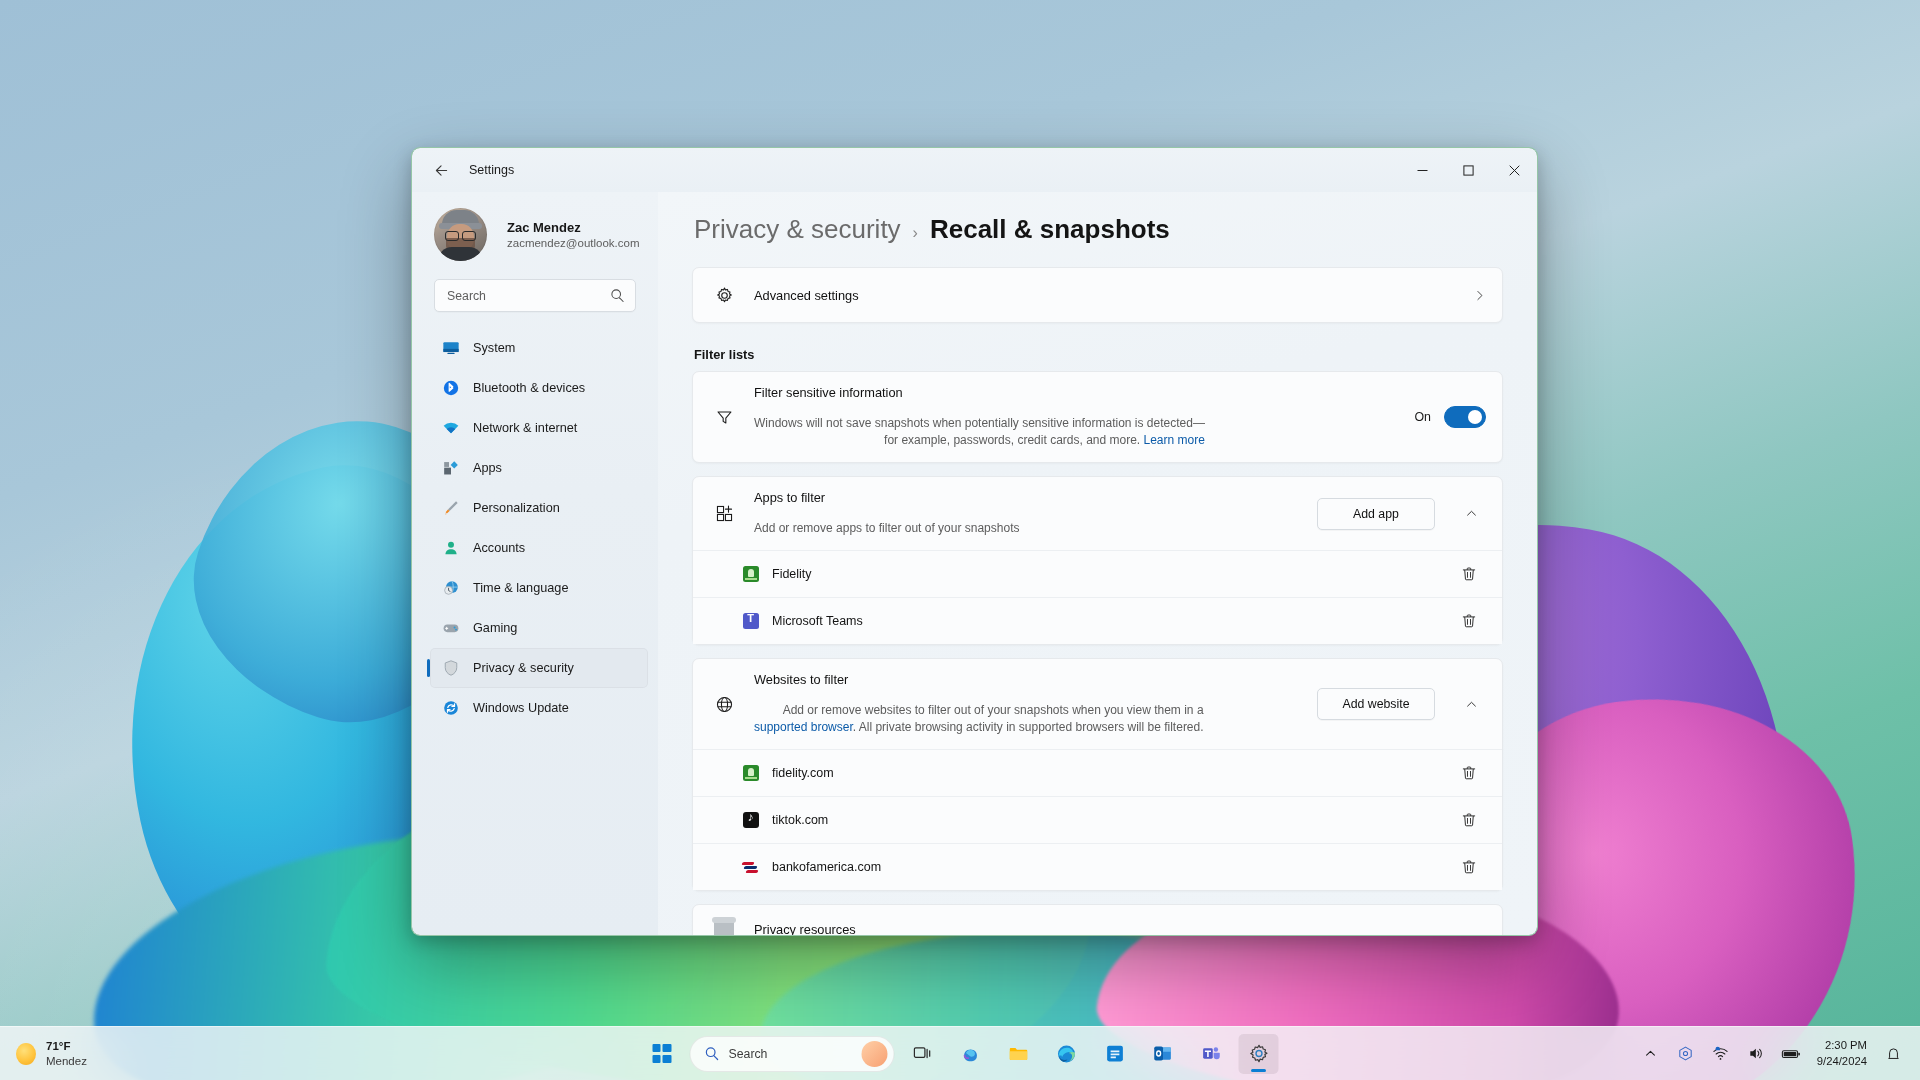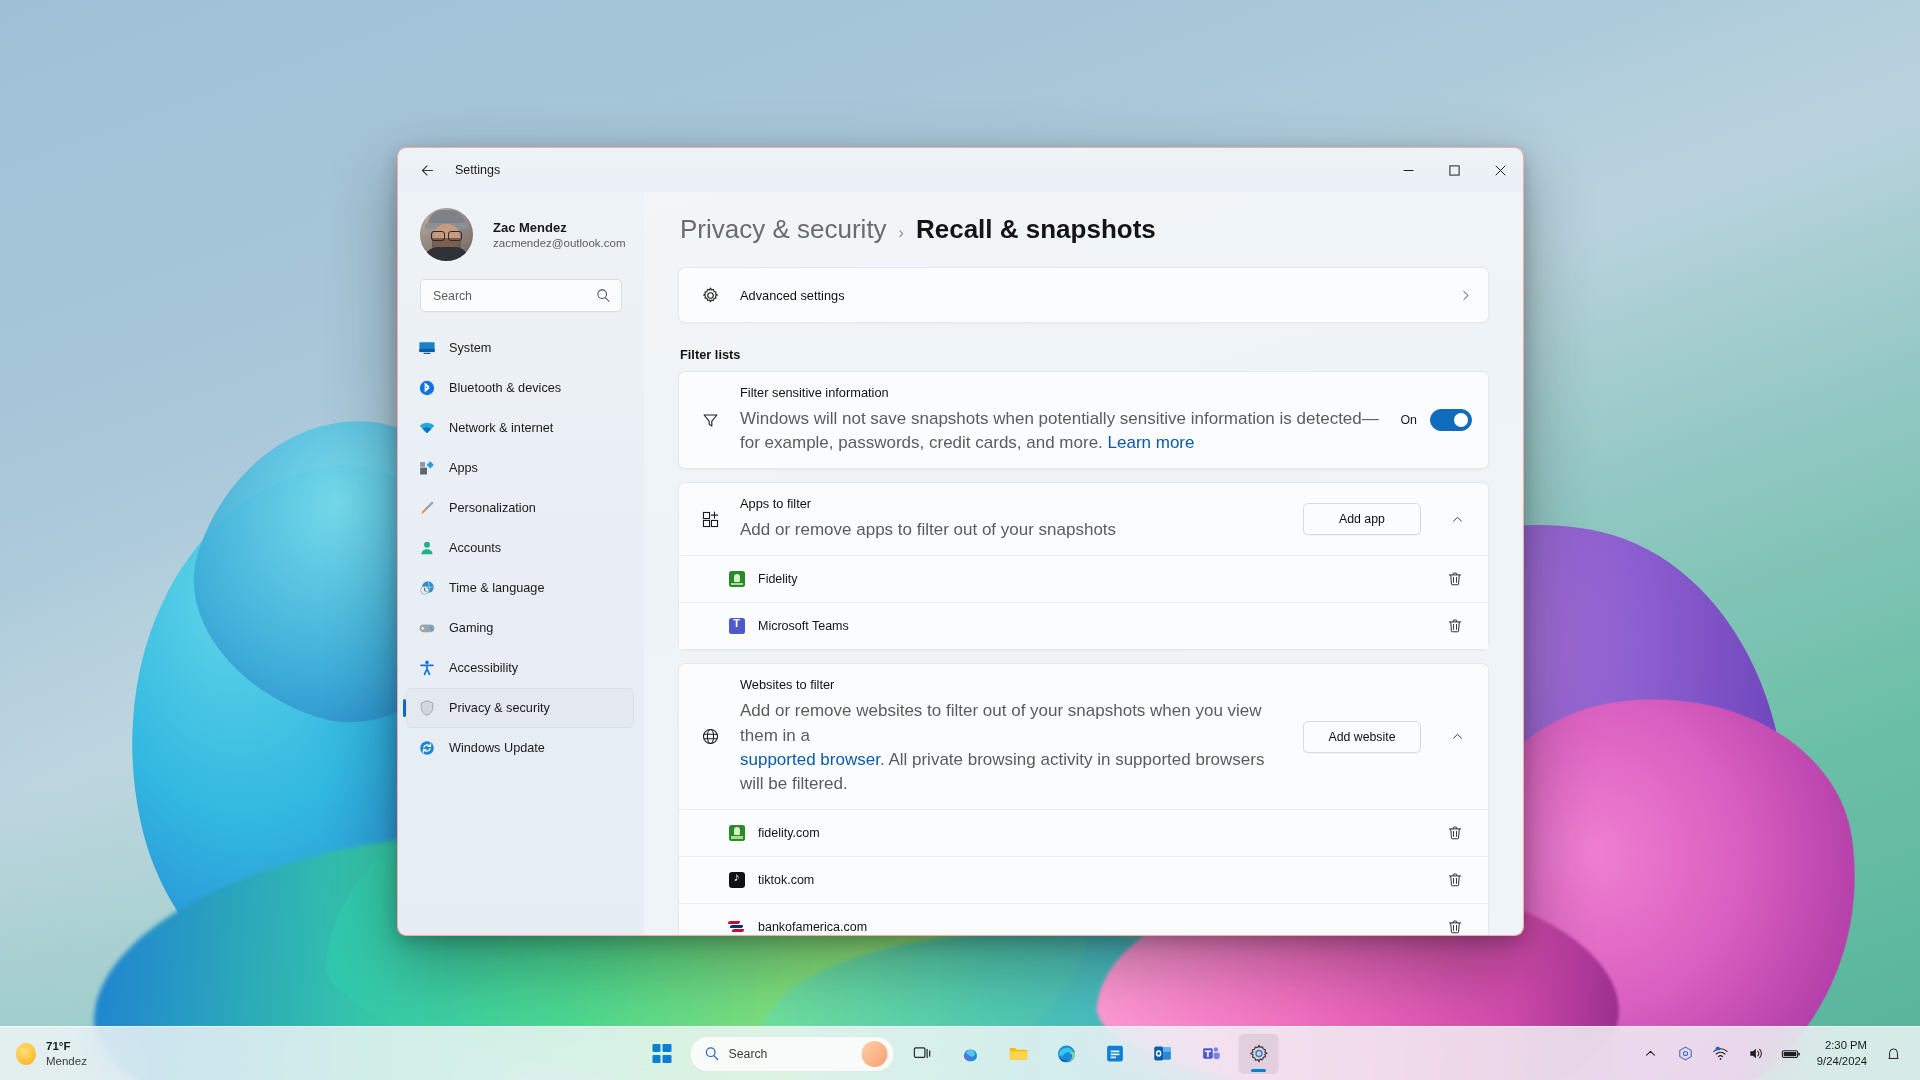--- a/index.html
+++ b/index.html
@@ -74,22 +74,22 @@
     opacity:.9;
   }
   .glow {
     position:absolute; left:0; top:0; right:0; height:470px;
     background: linear-gradient(180deg, rgba(130,165,195,0.0) 0%, rgba(150,185,205,0.0) 100%);
   }
 
   
   #settings-window {
     position:absolute;
-    left:397px; top:147px; width:1127px; height:789px;
-    background:#ef4444;
+    left:411px; top:147px; width:1127px; height:789px;
+    background:#15803d;
     border-radius:9px;
     box-shadow: 0 28px 70px rgba(0,0,0,.32), 0 6px 18px rgba(0,0,0,.22);
     overflow:hidden;
     display:flex; flex-direction:column;
     border:1px solid rgba(255,255,255,.55);
   }
   .titlebar {
     height:44px; flex:0 0 44px;
     display:flex; align-items:center;
     background: linear-gradient(180deg,#eef3f7 0%, #eaf0f5 100%);
@@ -145,21 +145,21 @@
     height:33px; background:#fbfcfd; border:1px solid #d8dde2; border-radius:5px;
     display:flex; align-items:center; padding:0 10px 0 12px;
     box-shadow: 0 1px 0 rgba(0,0,0,.02);
   }
   .searchbox input {
     flex:1; border:0; outline:0; background:transparent;
     font-family: inherit; font-size:12.3px; color:#1b1b1b;
   }
   .searchbox input::placeholder { color:#5e5e5e; }
 
-  .navlist { margin-top:16px; padding: 0 10px 0 8px; overflow:hidden; }
+  .navlist { margin-top:16px; padding: 0 10px 0 18px; overflow:hidden; }
   .navitem {
     display:flex; align-items:center; gap:13px;
     height:40px; padding-left:12px; border-radius:5px;
     font-size:12.7px; color:#1a1a1a; cursor:pointer; position:relative;
     margin-bottom:0px;
   }
   .navitem.active { background:#e3e9ef; box-shadow: inset 0 0 0 1px rgba(0,0,0,.035); }
   .navitem.active:before {
     content:""; position:absolute; left:-3px; top:11px; width:3px; height:18px;
     background:#0f6cbd; border-radius:2px;
@@ -181,21 +181,21 @@
   .card {
     background:#fbfcfd; border:1px solid #e6e9ec; border-radius:7px;
     box-shadow: 0 1px 2px rgba(0,0,0,.035);
   }
   .card-row {
     display:flex; align-items:center; gap:18px;
     padding: 15px 16px 15px 19px; min-height:54px; cursor:pointer;
   }
   .card-row .lead-icon { width:24px; flex:0 0 24px; display:flex; align-items:center; justify-content:center; color:#1c1c1c; }
   .card-title { font-size:12.8px; color:#111; }
-  .card-sub { font-size:17px; color:#5c5c5c; line-height:1.42; margin-top:7px; }
+  .card-sub { font-size:12px; color:#5c5c5c; line-height:1.42; margin-top:15px;text-align:right; }
   .chev { margin-left:auto; color:#444; display:flex; align-items:center; }
 
   .section-label { font-size:12.8px; font-weight:700; color:#141414; margin:24px 0 9px 2px; }
 
   .toggle-wrap { margin-left:auto; display:flex; align-items:center; gap:13px; }
   .toggle-state { font-size:12.4px; color:#1a1a1a; }
   .toggle {
     width:42px; height:22px; border-radius:11px; background:#0f6cbd;
     position:relative; cursor:pointer; border:1px solid #0f6cbd;
   }
@@ -424,29 +424,20 @@
             <span class="navicon">
               <svg width="18" height="18" viewBox="0 0 20 20">
                 <rect x="1.8" y="6.2" width="16.4" height="8.4" rx="4.2" fill="#9aa4ad"></rect>
                 <path d="M5.2 9.2v2.4M4 10.4h2.4" stroke="#fff" stroke-width="1.1" stroke-linecap="round"></path>
                 <circle cx="14" cy="9.4" r="1.1" fill="#2b9cd8"></circle>
                 <circle cx="15.6" cy="11.8" r="1.1" fill="#2b9cd8"></circle>
               </svg>
             </span>
             <span>Gaming</span>
           </div>
-          <div class="navitem">
-            <span class="navicon">
-              <svg width="18" height="18" viewBox="0 0 20 20">
-                <circle cx="10" cy="3.8" r="2" fill="#1273e6"></circle>
-                <path d="M3.4 7h13.2M10 7v4m0 0l-2.8 6M10 11l2.8 6" stroke="#1273e6" stroke-width="1.9" stroke-linecap="round" fill="none"></path>
-              </svg>
-            </span>
-            <span>Accessibility</span>
-          </div>
           <div class="navitem active">
             <span class="navicon">
               <svg width="18" height="18" viewBox="0 0 20 20">
                 <path d="M10 2l6.4 2.4v5.2c0 4.2-3 7.2-6.4 8.4-3.4-1.2-6.4-4.2-6.4-8.4V4.4z" fill="#d3d8dc" stroke="#9aa4ad" stroke-width="1"></path>
               </svg>
             </span>
             <span>Privacy &amp; security</span>
           </div>
           <div class="navitem">
             <span class="navicon">

